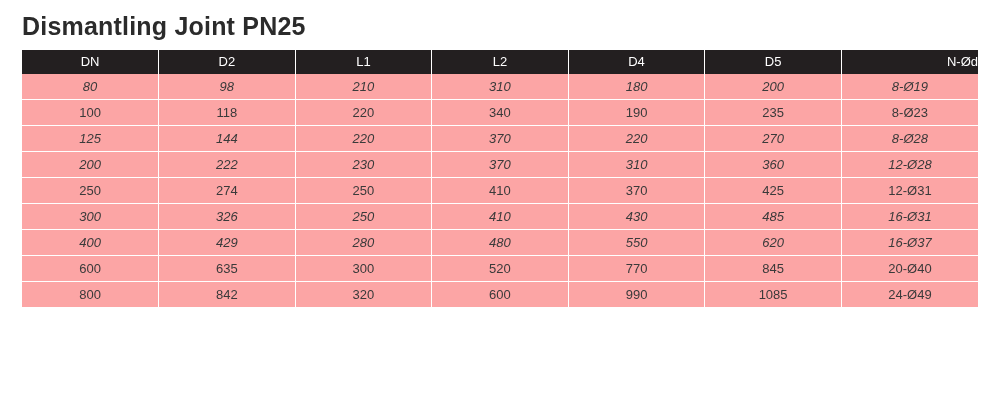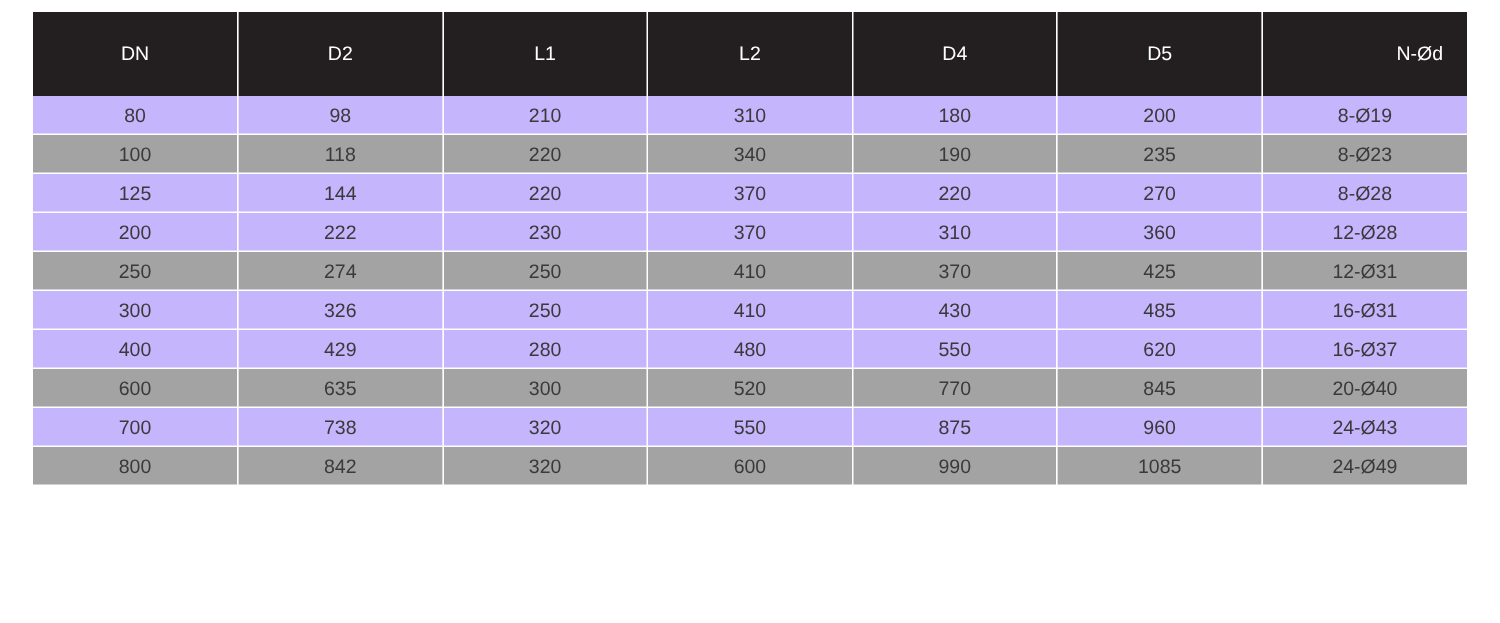--- a/index.html
+++ b/index.html
@@ -40,21 +40,21 @@
   }
   table.spec-table thead th {
     background: #231f20;
     color: #ffffff;
     font-size: 13px;
     font-weight: 400;
     height: 24px;
     line-height: 24px;
     text-align: center;
     border-right: 1px solid #ffffff;
-    padding: 16px;
+    padding: 0;
   }
   table.spec-table thead th:last-child {
     border-right: none;
     text-align: right;
   }
   table.spec-table tbody td {
     font-size: 13px;
     font-weight: 400;
     color: #3a3a3a;
     text-align: center;
@@ -62,31 +62,33 @@
     line-height: 25px;
     border-right: 1px solid #ffffff;
     border-bottom: 1px solid #ffffff;
     padding: 0;
     white-space: nowrap;
   }
   table.spec-table tbody td:last-child {
     border-right: none;
   }
   table.spec-table tbody tr.row-odd td {
-    background: #c4b5fd;
+    background: #fca5a5;
+    font-style: italic;
   }
   table.spec-table tbody tr.row-even td {
-    background: #a3a3a3;
+    background: #fca5a5;
   }
 </style>
 </head>
 <body>
 
 <div class="page">
 
+  <h1 class="page-title">Dismantling Joint PN25</h1>
 
   <div class="table-wrap">
     <table class="spec-table">
       <thead>
         <tr>
           <th>DN</th>
           <th>D2</th>
           <th>L1</th>
           <th>L2</th>
           <th>D4</th>
@@ -160,29 +162,20 @@
         </tr>
         <tr class="row-even">
           <td>600</td>
           <td>635</td>
           <td>300</td>
           <td>520</td>
           <td>770</td>
           <td>845</td>
           <td>20-Ø40</td>
         </tr>
-        <tr class="row-odd">
-          <td>700</td>
-          <td>738</td>
-          <td>320</td>
-          <td>550</td>
-          <td>875</td>
-          <td>960</td>
-          <td>24-Ø43</td>
-        </tr>
         <tr class="row-even">
           <td>800</td>
           <td>842</td>
           <td>320</td>
           <td>600</td>
           <td>990</td>
           <td>1085</td>
           <td>24-Ø49</td>
         </tr>
       </tbody>

